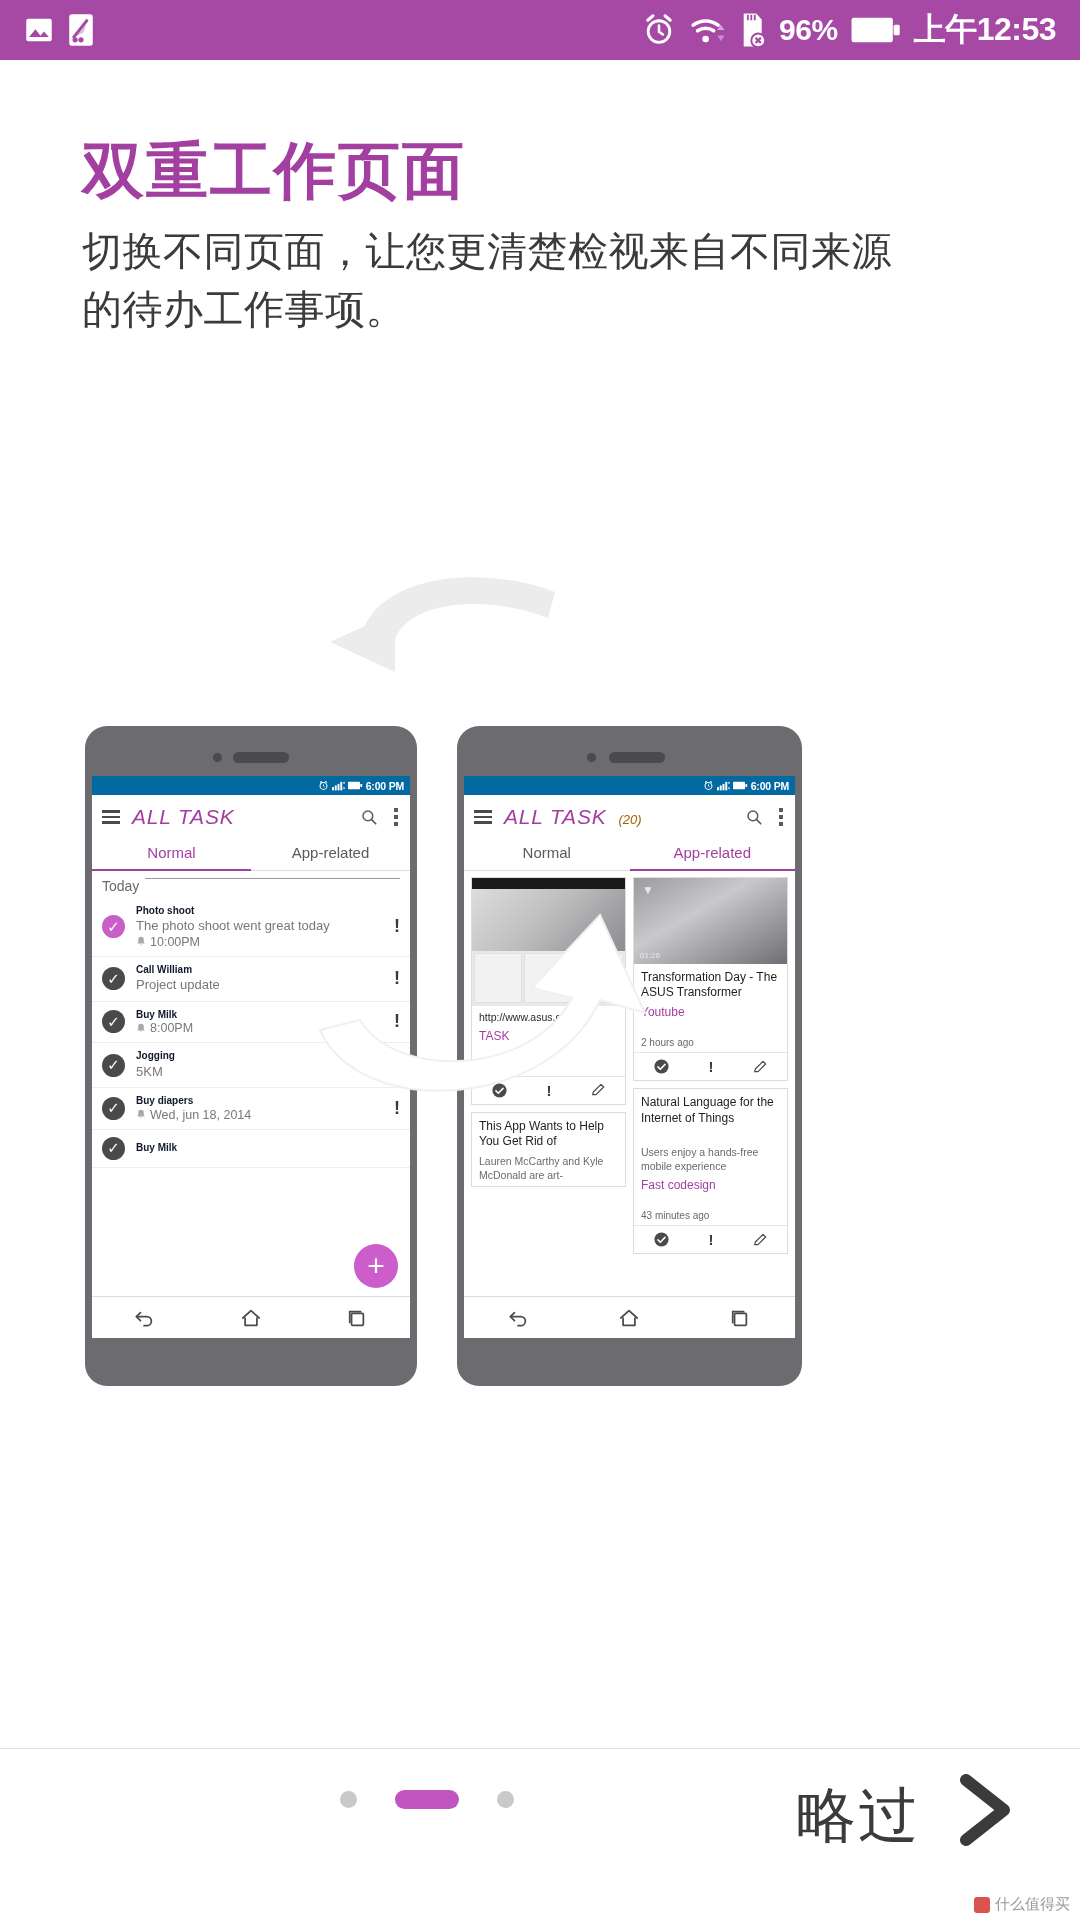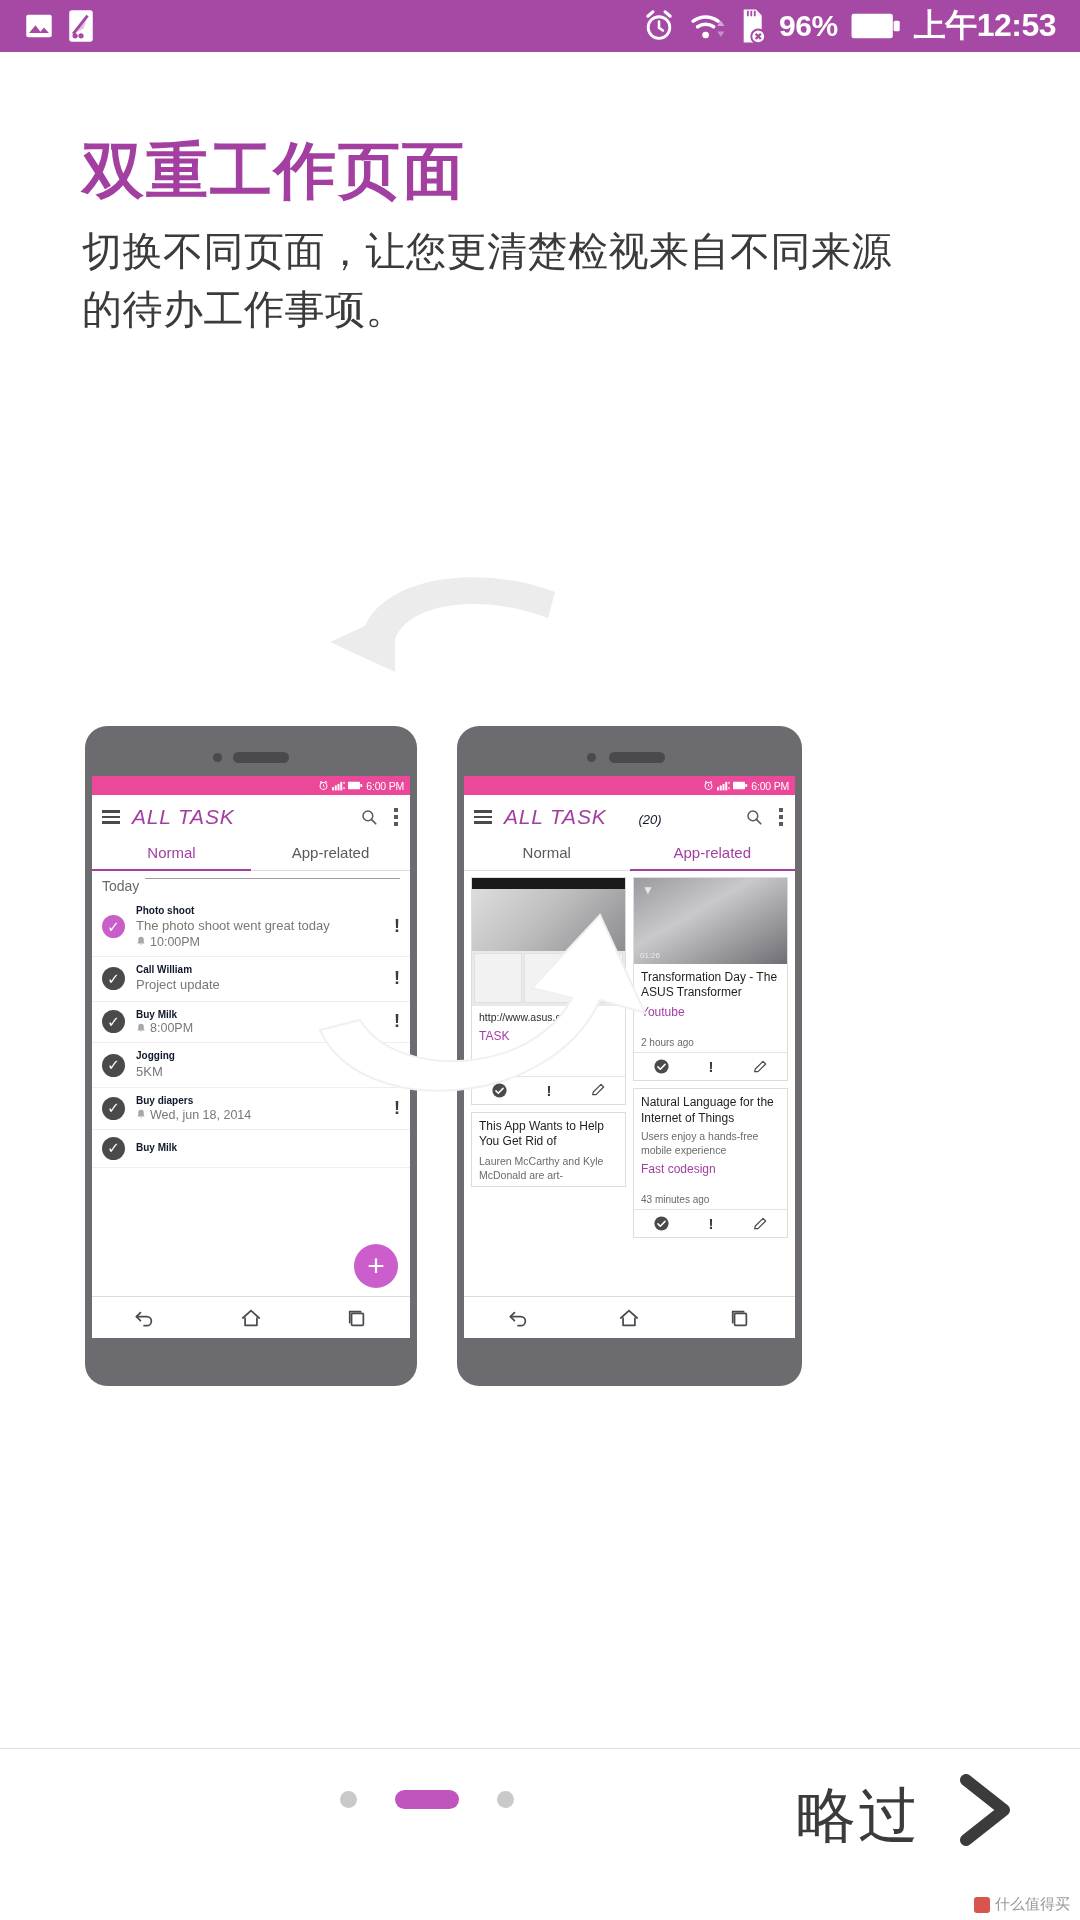--- a/index.html
+++ b/index.html
@@ -6,21 +6,21 @@
   html, body {
     width: 1080px; height: 1920px;
     background: #ffffff;
     font-family: "Liberation Sans", "DejaVu Sans", sans-serif;
     overflow: hidden;
   }
 
   
   .statusbar {
     position: absolute; top: 0; left: 0;
-    width: 1080px; height: 52px;
+    width: 1080px; height: 60px;
     background: #a549a5;
     display: flex; align-items: center;
     color: #ffffff;
   }
   .sb-left { display: flex; align-items: center; gap: 10px; padding-left: 22px; }
   .sb-right { margin-left: auto; display: flex; align-items: center; gap: 12px; padding-right: 24px; }
   .sb-ico { display: block; }
   .sb-batt-text { font-size: 30px; font-weight: bold; letter-spacing: -0.5px; }
   .sb-time { font-size: 32px; font-weight: bold; letter-spacing: -0.5px; }
 
@@ -60,36 +60,36 @@
   }
 
   .screen {
     position: absolute; left: 7px; top: 50px;
     background: #ffffff; overflow: hidden;
   }
   .phone.left  .screen { width: 318px; height: 562px; }
   .phone.right .screen { width: 331px; height: 562px; }
 
   .mini-status {
-    height: 19px; background: #ec4899;
+    height: 19px; background: #0369a1;
     display: flex; align-items: center; justify-content: flex-end;
     padding-right: 6px; gap: 3px;
-    color: #ffffff; font-size: 10px; font-weight: normal;
+    color: #ffffff; font-size: 10px; font-weight: bold;
   }
   .mini-status .t { font-size: 10.5px; letter-spacing: -0.2px; }
 
   .app-header {
     display: flex; align-items: center; gap: 12px;
     padding: 10px 10px 8px 10px;
     font-style: italic;
   }
   .hamburger { display: flex; flex-direction: column; gap: 3px; }
   .hamburger i { display: block; width: 18px; height: 2.6px; background: #4a4a4a; }
   .app-title { color: #a23fa0; font-size: 21px; letter-spacing: 0.8px; }
-  .app-count { color: #0f172a; font-size: 13px; margin-left: 20px; align-self: flex-end; padding-bottom: 2px;}
+  .app-count { color: #a16207; font-size: 13px; margin-left: 0; align-self: flex-end; padding-bottom: 2px;}
   .hdr-spacer { flex: 1; }
   .hdr-ico { color: #5a5a5a; }
   .kebab { display: flex; flex-direction: column; gap: 3px; margin-left: 4px; margin-right: 2px;}
   .kebab i { width: 4px; height: 4px; background: #5a5a5a; display: block; }
 
   .tabs { display: flex; border-bottom: 1px solid #dcdcdc; }
   .tab {
     flex: 1; text-align: center; font-size: 15px;
     padding: 7px 0 8px 0; color: #5a5a5a;
   }
@@ -510,21 +510,21 @@
             <span class="bang">!</span>
             <svg width="16" height="16" viewBox="0 0 24 24">
               <path d="M4 19 L5 15 L16.5 3.5 L20.5 7.5 L9 19z" fill="none" stroke="#4a4a4a" stroke-width="1.8" stroke-linejoin="round"></path>
             </svg>
           </div>
         </div>
 
         <div class="card">
           <div class="card-body">
             <div class="c-title">Natural Language for the Internet of Things</div>
-            <div class="c-time" style="font-size:10.5px;margin-top:3px;line-height:1.35;">Users enjoy a hands-free mobile experience</div>
+            <div class="c-time" style="font-size:10.5px;margin-top:19px;line-height:1.35;">Users enjoy a hands-free mobile experience</div>
             <div class="c-src">Fast codesign</div>
             <div class="c-time">43 minutes ago</div>
           </div>
           <div class="c-actions">
             <svg width="17" height="17" viewBox="0 0 24 24">
               <circle cx="12" cy="12" r="10" fill="#4a4a4a"></circle>
               <path d="M7 12.5 l3.3 3.3 L17 9" stroke="#fff" stroke-width="2.2" fill="none" stroke-linecap="round" stroke-linejoin="round"></path>
             </svg>
             <span class="bang">!</span>
             <svg width="16" height="16" viewBox="0 0 24 24">

